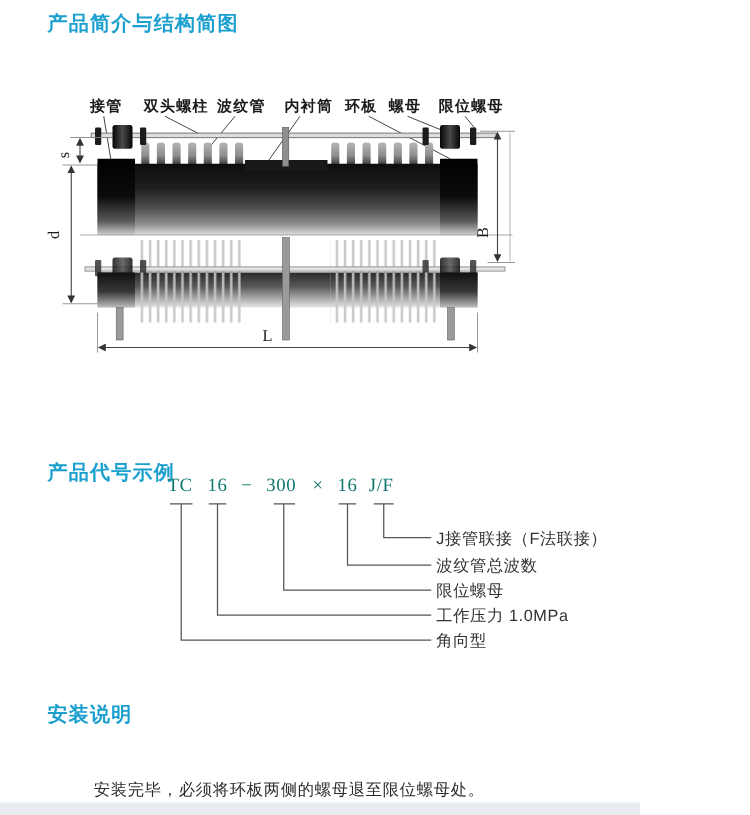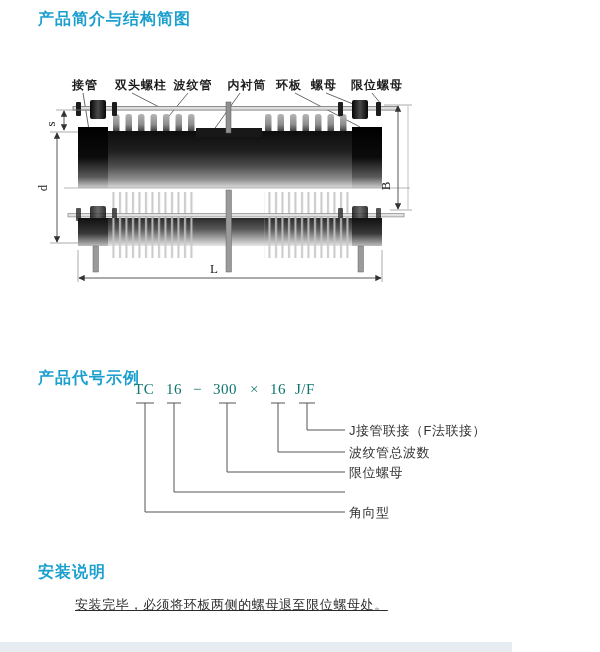--- a/index.html
+++ b/index.html
@@ -206,20 +206,21 @@
       <path d="M278,5 V54  H345"></path>
       <path d="M227,5 V74  H345"></path>
       <path d="M174,5 V94  H345"></path>
       <path d="M145,5 V114 H345"></path>
     </g>
   </svg>
 
   <span class="code-note" style="top:422px;">J接管联接（F法联接）</span>
   <span class="code-note" style="top:444px;">波纹管总波数</span>
   <span class="code-note" style="top:464px;">限位螺母</span>
+  <span class="code-note" style="top:484px;">工作压力 1.0MPa</span>
   <span class="code-note" style="top:504px;">角向型</span>
 
   <h2 class="sec-head" id="head-install">安装说明</h2>
 
-  <div class="install-line" style="top:596px;text-decoration:underline;">安装完毕，必须将环板两侧的螺母退至限位螺母处。</div>
+  <div class="install-line" style="top:623px;">安装完毕，必须将环板两侧的螺母退至限位螺母处。</div>
 
   <div class="footer-strip"></div>
 </div>
 
 </body></html>

